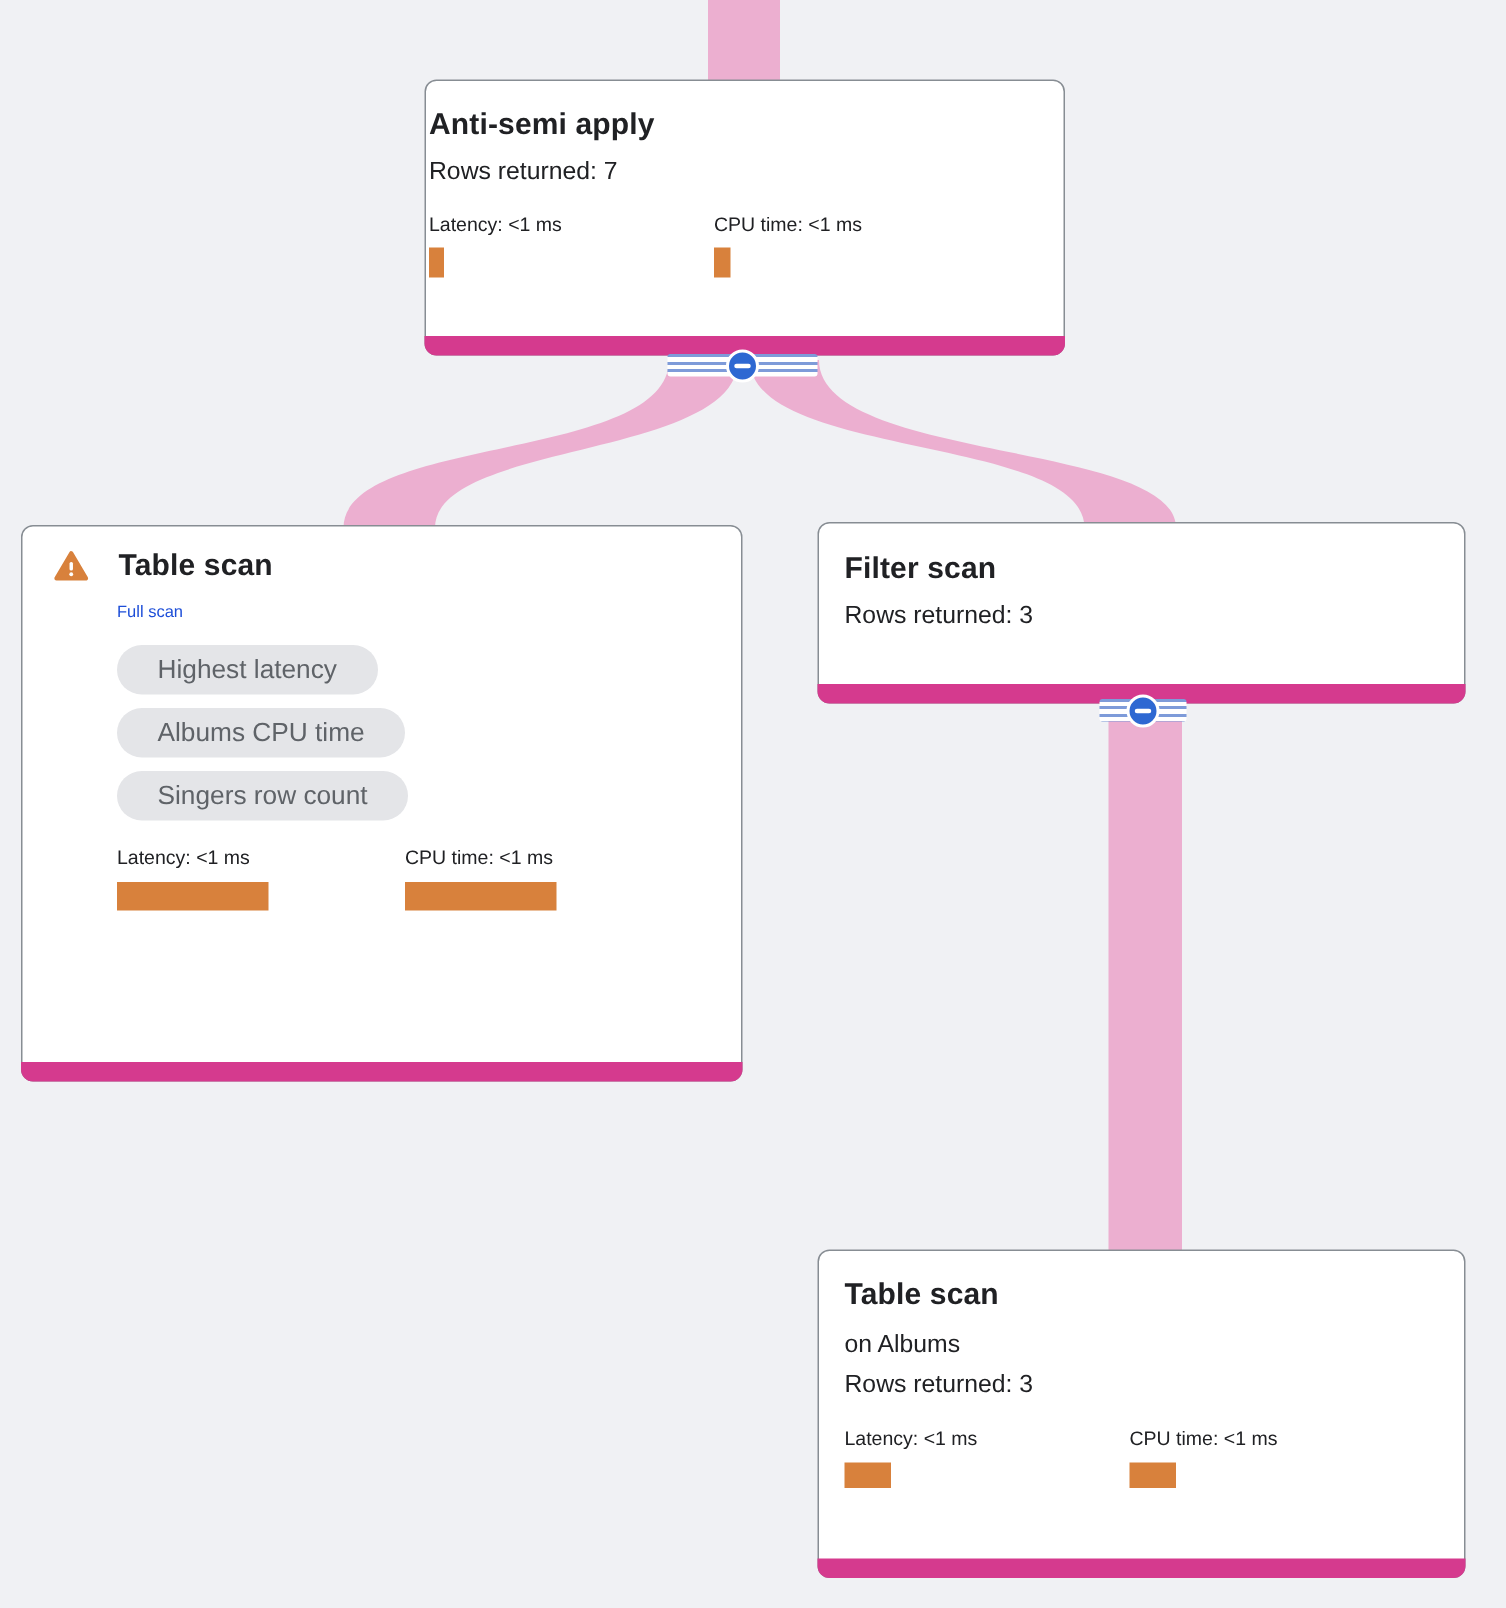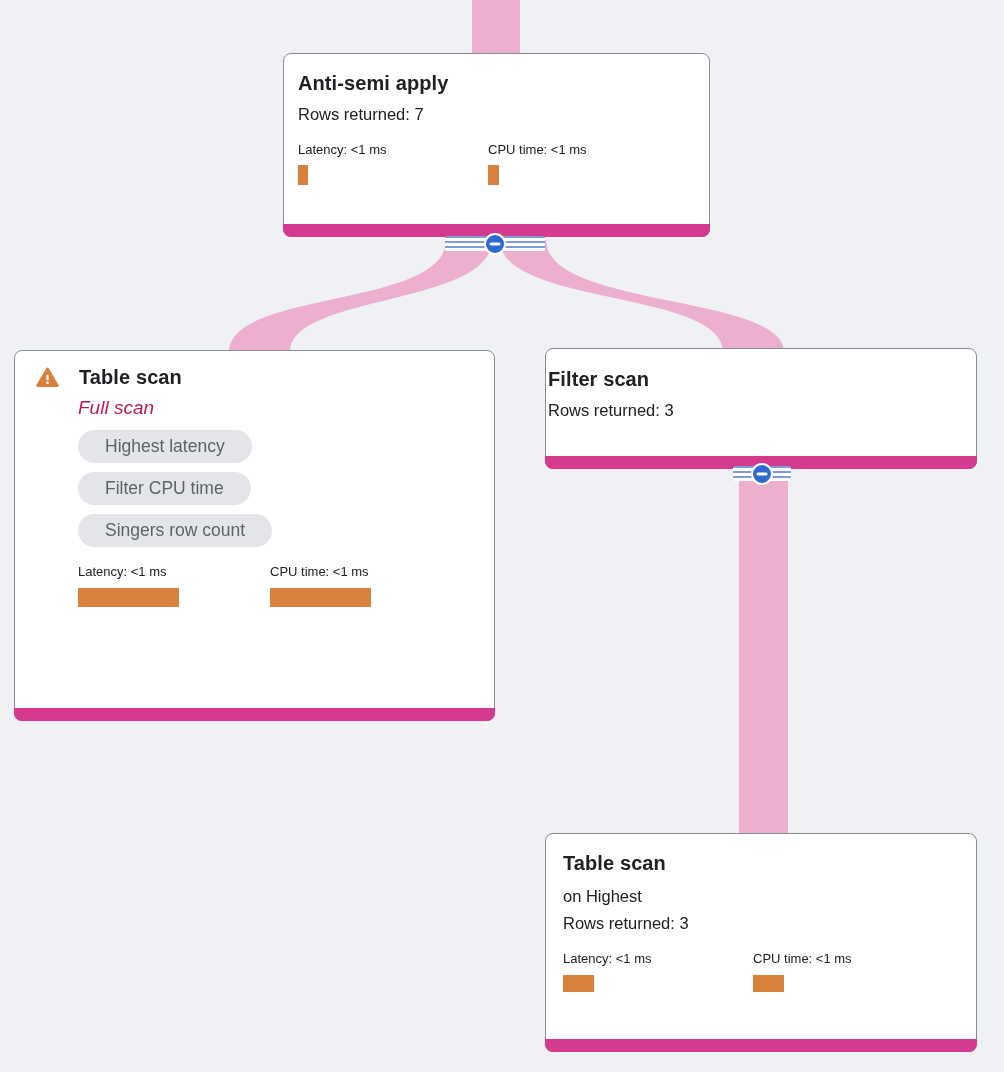--- a/index.html
+++ b/index.html
@@ -22,25 +22,25 @@
     border-radius:8px;
   }
   .node-footer {
     position:absolute; left:-1px; right:-1px; bottom:-1px;
     height:13px;
     background:#D53A8E;
     border-radius:0 0 8px 8px;
   }
   .node-title { font-size:20px; line-height:26px; font-weight:600; color:#202124; letter-spacing:.1px; }
   .node-line  { font-size:16.5px; line-height:22px; color:#202124; }
-  .node-note  { font-size:19px; line-height:22px; color:#be185d;font-style:italic; }
+  .node-note  { font-size:11px; line-height:22px; color:#1d4ed8; }
 
-  #node-anti-semi { left:283px; top:53px;  width:427px; height:184px; padding:16px 14px 0 14px; }
+  #node-anti-semi { left:283px; top:53px;  width:427px; height:184px; padding:16px 14px 0 2px; }
   #node-singers   { left:14px;  top:350px; width:481px; height:371px; padding:13px 20px 0 21px; }
-  #node-filter    { left:545px; top:348px; width:432px; height:121px; padding:17px 17px 0 2px; }
+  #node-filter    { left:545px; top:348px; width:432px; height:121px; padding:17px 17px 0 17px; }
   #node-albums    { left:545px; top:833px; width:432px; height:219px; padding:16px 17px 0 17px; }
 
   #node-anti-semi .node-line { margin-top:7px; }
   #node-filter    .node-line { margin-top:7px; }
 
   
   .node-header { display:flex; align-items:center; gap:20px; }
   .warn-icon { width:23px; height:21px; flex:0 0 auto; }
   .indent { margin-left:42px; }
   #node-singers .node-line.sub { margin-top:8px; }
@@ -132,21 +132,21 @@
       <path d="M12 2 L22.3 19.5 H1.7 Z" fill="#D8813C" stroke="#D8813C" stroke-width="3" stroke-linejoin="round"></path>
       <rect x="10.8" y="8" width="2.4" height="6" rx="1.1" fill="#ffffff"></rect>
       <circle cx="12" cy="16.6" r="1.35" fill="#ffffff"></circle>
     </svg>
     <div class="node-title">Table scan</div>
   </div>
   <div class="indent">
     <div class="node-note">Full scan</div>
     <div class="badges">
       <div class="badge">Highest latency</div>
-      <div class="badge">Filter CPU time</div>
+      <div class="badge">Albums CPU time</div>
       <div class="badge">Singers row count</div>
     </div>
     <div class="metrics">
       <div class="metric first">
         <div class="metric-label">Latency: &lt;1 ms</div>
         <div class="metric-bar" style="width: 101px;"></div>
       </div>
       <div class="metric">
         <div class="metric-label">CPU time: &lt;1 ms</div>
         <div class="metric-bar" style="width: 101px;"></div>
@@ -157,21 +157,21 @@
 </div>
 
 <div class="node" id="node-filter">
   <div class="node-title">Filter scan</div>
   <div class="node-line">Rows returned: 3</div>
   <div class="node-footer"></div>
 </div>
 
 <div class="node" id="node-albums">
   <div class="node-title">Table scan</div>
-  <div class="node-line sub">on Highest</div>
+  <div class="node-line sub">on Albums</div>
   <div class="node-line rows">Rows returned: 3</div>
   <div class="metrics">
     <div class="metric first">
       <div class="metric-label">Latency: &lt;1 ms</div>
       <div class="metric-bar" style="width: 31px;"></div>
     </div>
     <div class="metric">
       <div class="metric-label">CPU time: &lt;1 ms</div>
       <div class="metric-bar" style="width: 31px;"></div>
     </div>

